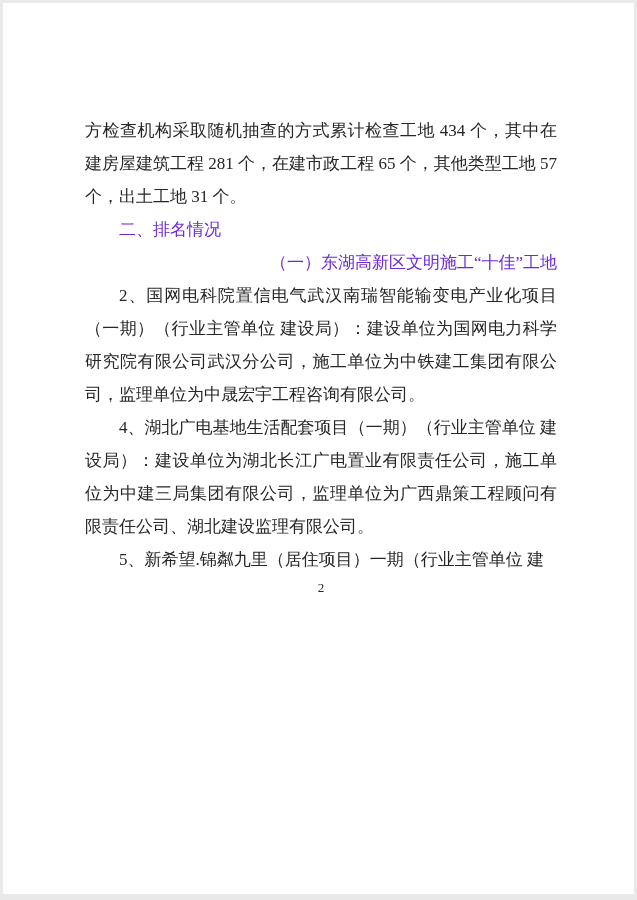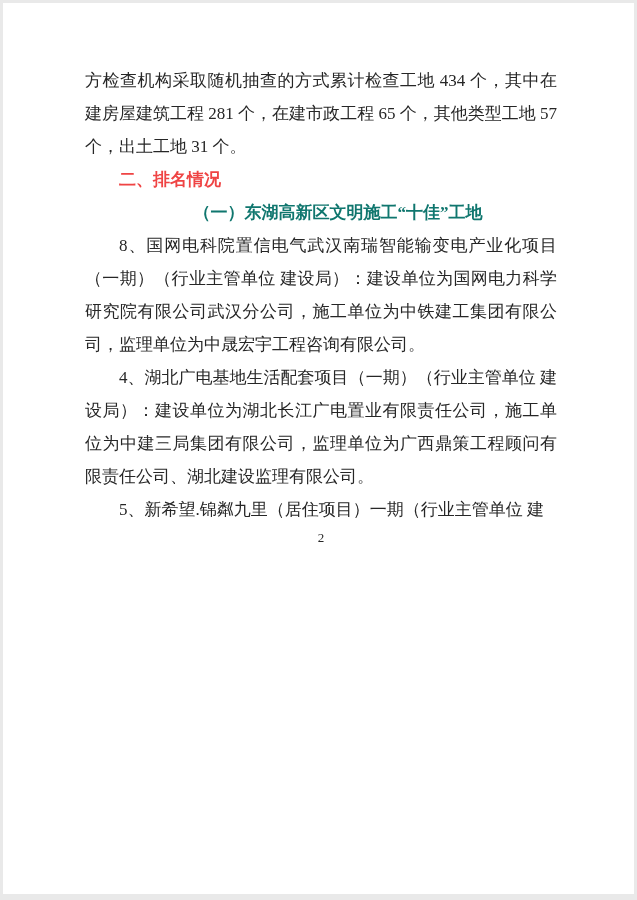--- a/index.html
+++ b/index.html
@@ -13,46 +13,46 @@
     height: 900px;
     background: #e9e9e9;
     box-sizing: border-box;
     padding: 3px 3px 6px 3px;
   }
   .page {
     width: 631px;
     height: 891px;
     background: #ffffff;
     box-sizing: border-box;
-    padding: 61px 77px 0 82px;
+    padding: 111px 77px 0 82px;
     overflow: hidden;
     font-family: "Liberation Serif", "DejaVu Serif", serif;
   }
   .page p {
     margin: 0;
     font-size: 17px;
     line-height: 33px;
     color: #262626;
     text-align: justify;
   }
   .page p.indent {
     text-indent: 34px;
   }
   .page p.heading1 {
     font-family: "Liberation Sans", "DejaVu Sans", sans-serif;
-    font-weight: bold;
-    color: #ef4444;
+    font-weight: normal;
+    color: #6d28d9;
     text-indent: 34px;
     text-align: left;
   }
   .page p.heading2 {
-    font-weight: bold;
-    color: #0f766e;
+    font-weight: normal;
+    color: #6d28d9;
     text-indent: 34px;
-    text-align: center;
+    text-align: right;
   }
   .page-number {
     text-align: center;
     font-size: 13px;
     line-height: 22px;
     color: #262626;
     margin-top: 1px;
     font-family: "Liberation Serif", "DejaVu Serif", serif;
   }
 </style>
@@ -62,21 +62,21 @@
 <div class="scan-frame">
   <div class="page">
 
     <p>方检查机构采取随机抽查的方式累计检查工地 434 个，其中在建房屋建筑工程 281 个，在建市政工程 65 个，其他类型工地 57 个，出土工地 31 个。</p>
 
     <p class="heading1">二、排名情况</p>
 
     <p class="heading2">（一）东湖高新区文明施工“十佳”工地</p>
 
 
-    <p class="indent">8、国网电科院置信电气武汉南瑞智能输变电产业化项目（一期）（行业主管单位 建设局）：建设单位为国网电力科学研究院有限公司武汉分公司，施工单位为中铁建工集团有限公司，监理单位为中晟宏宇工程咨询有限公司。</p>
+    <p class="indent">2、国网电科院置信电气武汉南瑞智能输变电产业化项目（一期）（行业主管单位 建设局）：建设单位为国网电力科学研究院有限公司武汉分公司，施工单位为中铁建工集团有限公司，监理单位为中晟宏宇工程咨询有限公司。</p>
 
 
     <p class="indent">4、湖北广电基地生活配套项目（一期）（行业主管单位 建设局）：建设单位为湖北长江广电置业有限责任公司，施工单位为中建三局集团有限公司，监理单位为广西鼎策工程顾问有限责任公司、湖北建设监理有限公司。</p>
 
     <p class="indent">5、新希望.锦粼九里（居住项目）一期（行业主管单位 建</p>
 
     <div class="page-number">2</div>
 
   </div>
 </div>

